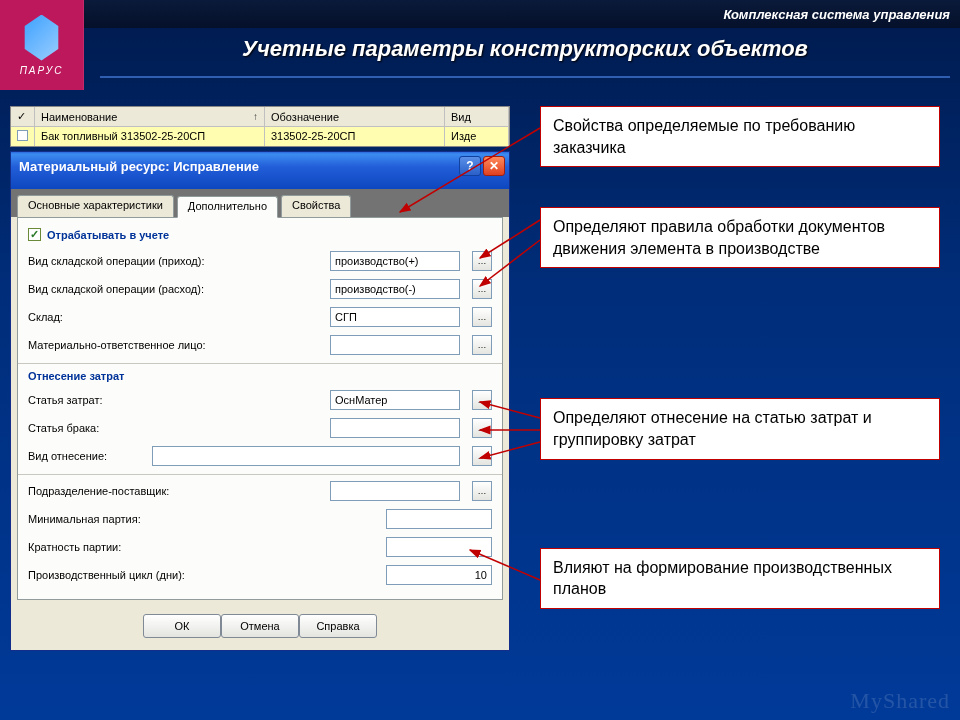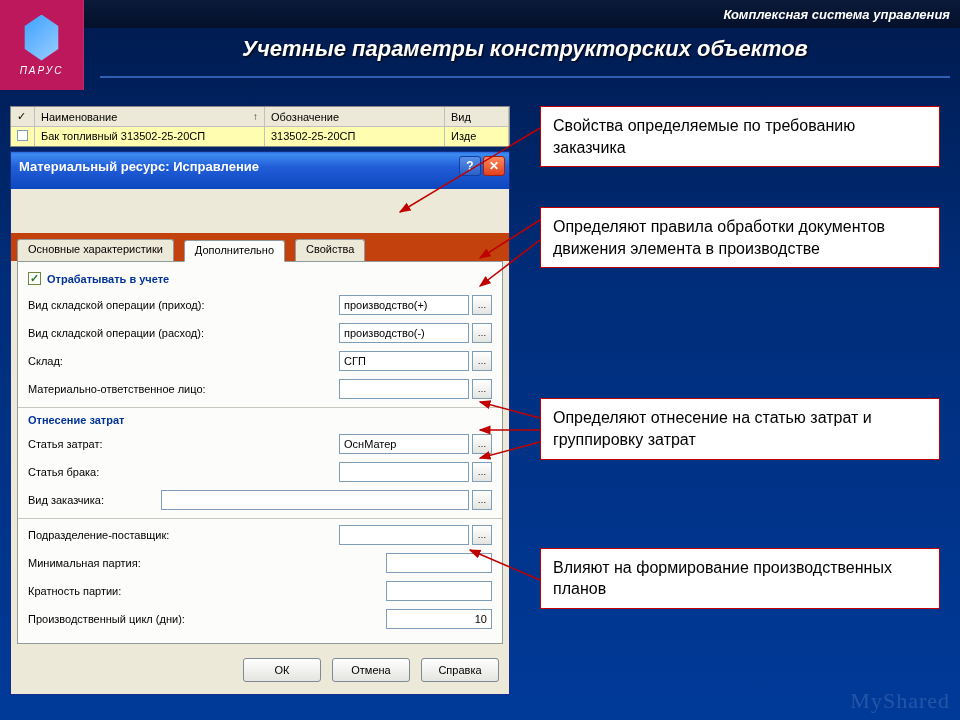--- a/index.html
+++ b/index.html
@@ -117,24 +117,23 @@
     background: linear-gradient(#5a90e8,#2a60c8);
     display: flex; align-items: center; justify-content: center;
     font-size: 12px; font-weight: bold; color: #fff;
     border-radius: 3px;
   }
   .tb-close { background: linear-gradient(#ff8a5c,#e04020); border-color:#a02010; }
 
   .tabstrip {
     display: flex;
     padding: 6px 6px 0 6px;
-    gap: 10px;
-    background: #c2410c;
+    gap: 3px;
+    background: #737373;
     font-size: 11px;
-    margin-top: 44px;
   }
   .tab {
     background: #ece9d8;
     border: 1px solid #919b9c;
     border-bottom: none;
     padding: 3px 10px 4px;
     color: #000;
     border-radius: 3px 3px 0 0;
   }
   .tab.active {
@@ -156,21 +155,21 @@
   .formrow {
     display: flex;
     align-items: center;
     margin-bottom: 8px;
   }
   .formrow label {
     flex: 1;
   }
   .formrow .control {
     display: flex;
-    gap: 3px;
+    gap: 12px;
     align-items: center;
   }
   input.txt {
     height: 20px;
     border: 1px solid #7f9db9;
     background: #fff;
     font-size: 11px;
     padding: 0 4px;
     color: #000;
   }
@@ -193,22 +192,22 @@
     color: #003399;
     font-weight: bold;
     margin: 4px 0 8px 0;
   }
   .chk-row { display:flex; align-items:center; gap:6px; margin-bottom:10px; color:#003399; font-weight:bold; }
   .chk-box { width:13px; height:13px; border:1px solid #6a8a3a; background:#fff; display:flex; align-items:center; justify-content:center; }
   .chk-box::after { content:"✓"; color:#2a7a2a; font-size:11px; line-height:1; }
 
   .dlg-buttons {
     display: flex;
-    gap: 11px;
-    justify-content: flex-end;
+    gap: 0;
+    justify-content: center;
     padding: 8px 10px 12px;
     background: #ece9d8;
   }
   .dlg-buttons button {
     min-width: 78px;
     height: 24px;
     border: 1px solid #7f8a96;
     border-radius: 3px;
     background: linear-gradient(#fff,#e4e4e0);
     font-size: 11px;
@@ -348,21 +347,21 @@
 
       <div class="formrow">
         <label>Статья брака:</label>
         <div class="control">
           <input class="txt w120" value="" style="">
           <div class="ellips-btn">…</div>
         </div>
       </div>
 
       <div class="formrow">
-        <label>Вид заказчика:</label>
+        <label>Вид отнесение:</label>
         <div class="control">
           <input class="txt w220" value="" style="">
           <div class="ellips-btn">…</div>
         </div>
       </div>
 
       <div class="group-sep"></div>
 
       <div class="formrow">
         <label>Подразделение-поставщик:</label>

